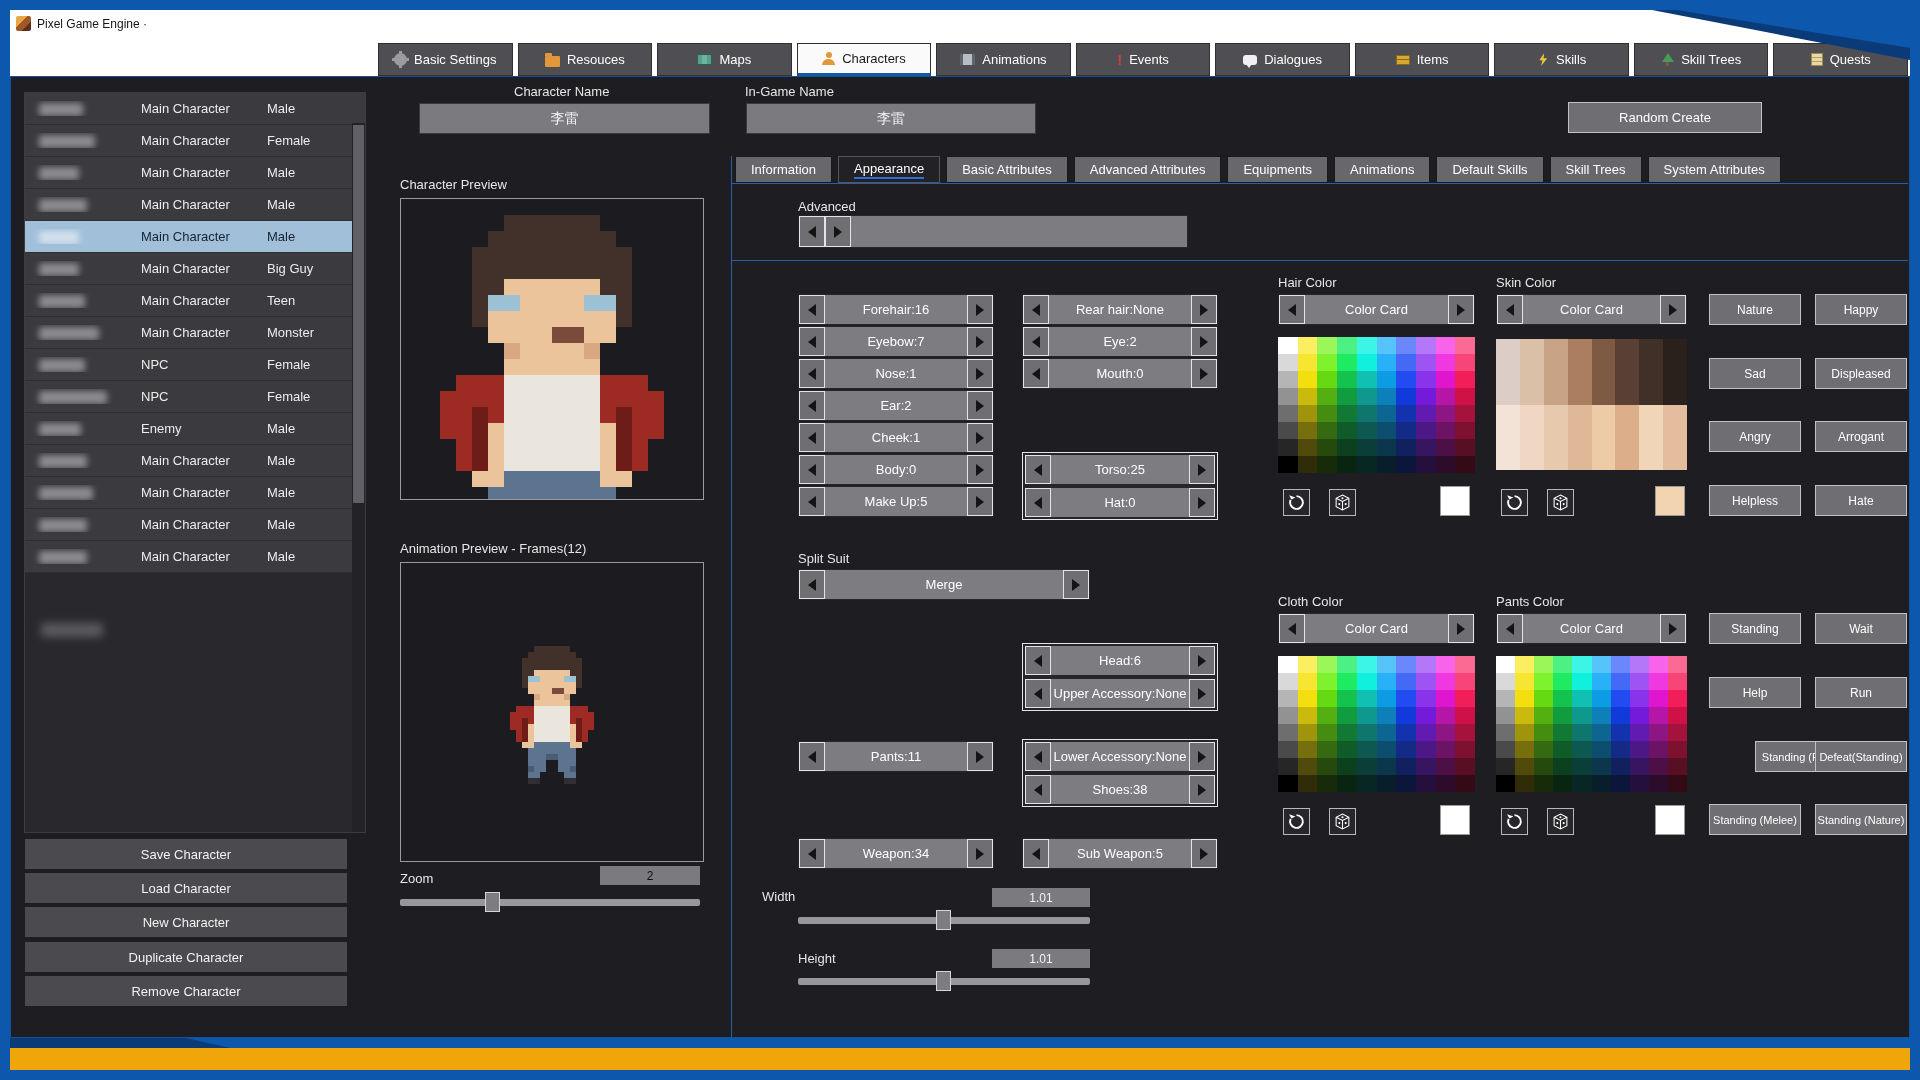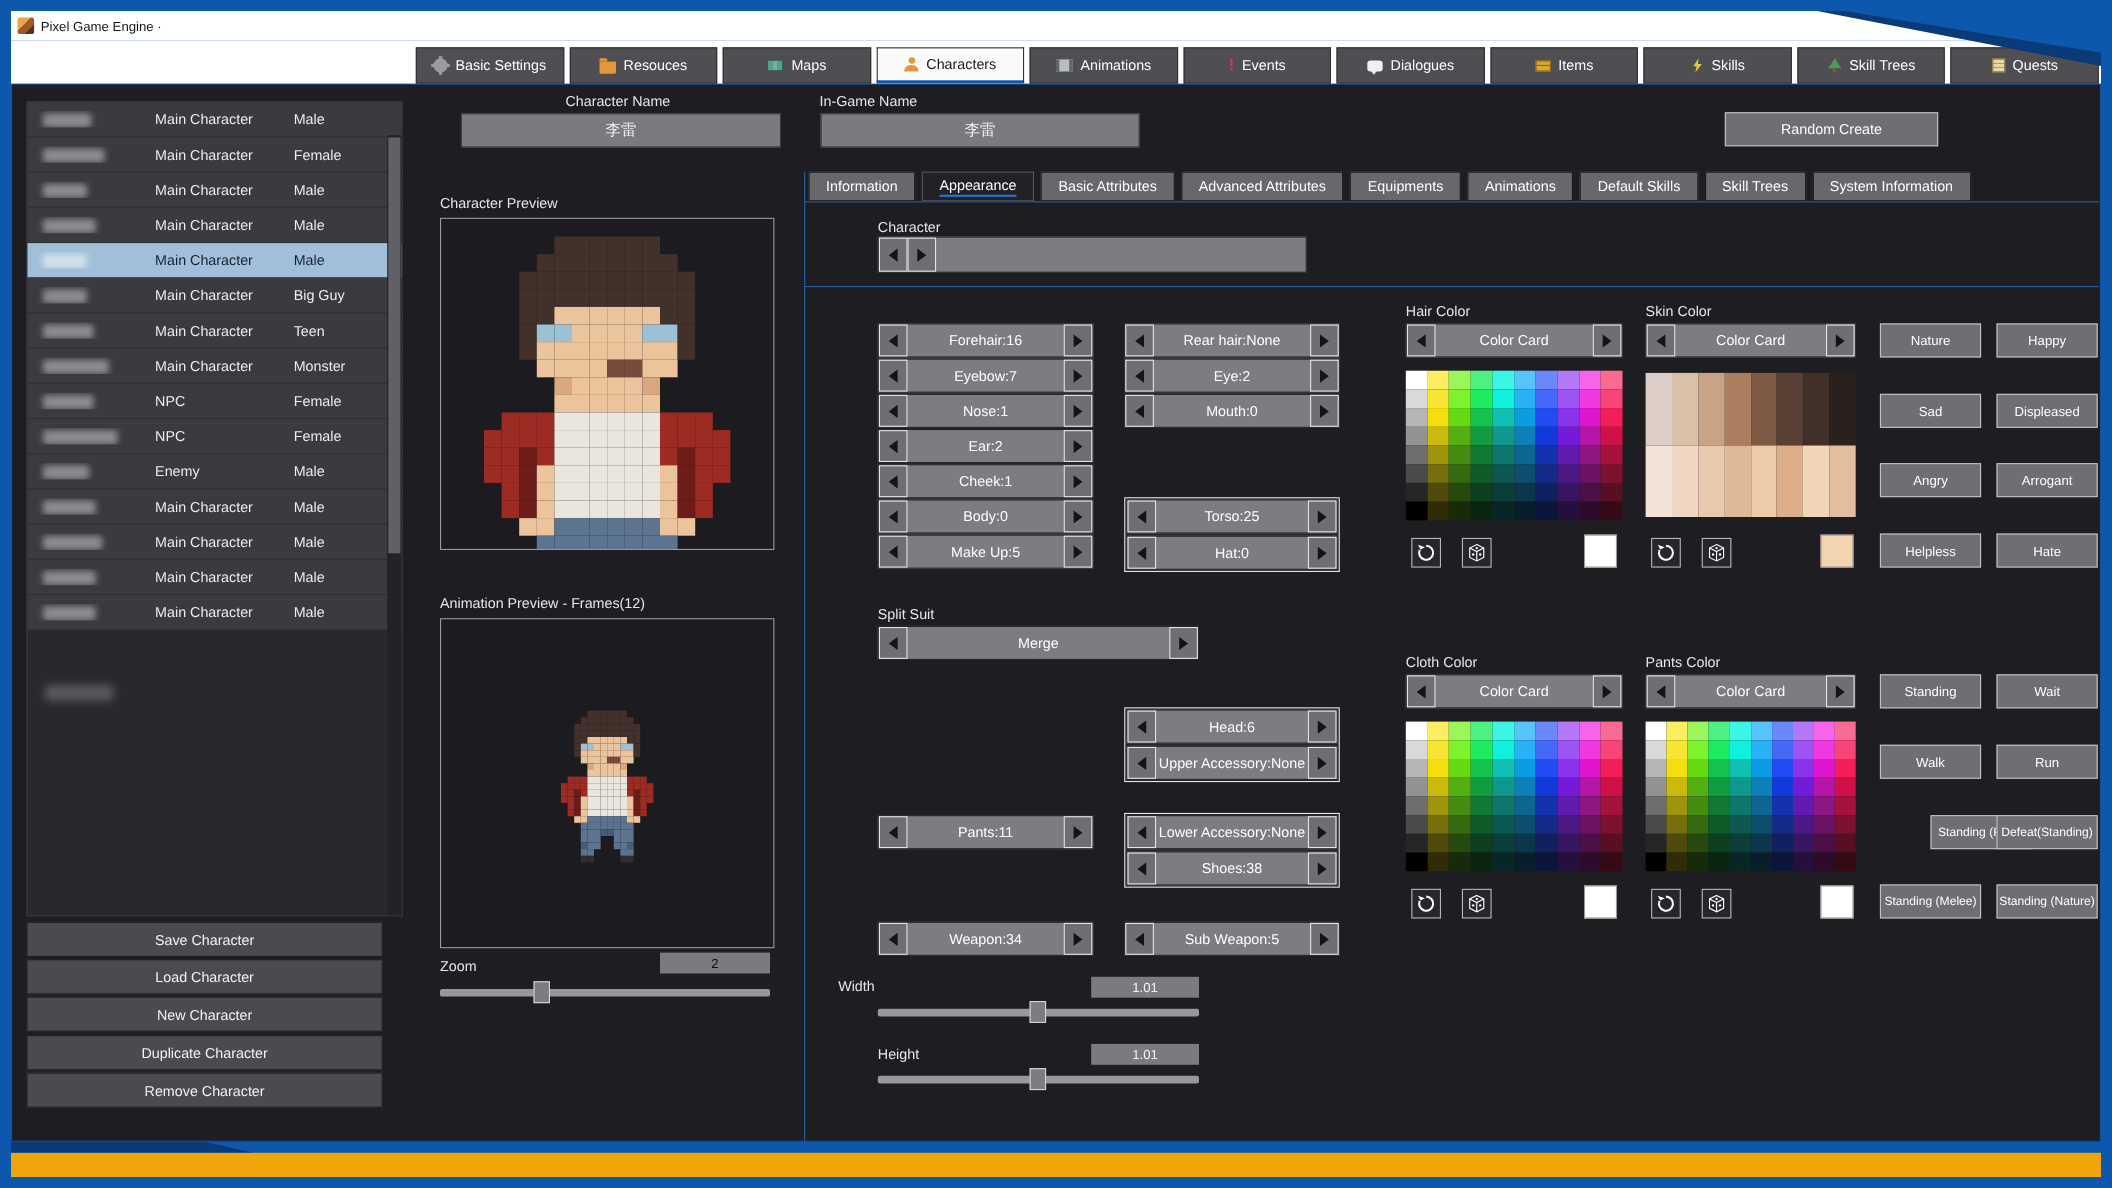--- a/index.html
+++ b/index.html
@@ -923,25 +923,25 @@
   <div class="stab" data-interactable="true">
       <span class="ul" data-interactable="false">Animations</span>
     </div>
   <div class="stab" data-interactable="true">
       <span class="ul" data-interactable="false">Default Skills</span>
     </div>
   <div class="stab" data-interactable="true">
       <span class="ul" data-interactable="false">Skill Trees</span>
     </div>
   <div class="stab" data-interactable="true">
-      <span class="ul" data-interactable="false">System Information</span>
+      <span class="ul" data-interactable="false">System Attributes</span>
     </div>
 </div>
 
-<div class="lab" style="left:798px;top:199px" data-interactable="false">Character</div>
+<div class="lab" style="left:798px;top:199px" data-interactable="false">Advanced</div>
 <div class="spin tall" style="left:798px;top:215px;width:390px" data-interactable="true">
     <span class="sp-ar" data-interactable="true">
       <i class="tl"></i>
     </span>
     <span class="sp-ar" data-interactable="true">
       <i class="tr"></i>
     </span>
   </div>
 
 <div class="spin" style="left:798px;top:294px;width:196px" data-interactable="true">
@@ -1527,18 +1527,18 @@
 <div class="gbtn" style="left:1815px;top:294px" data-interactable="true">Happy</div>
 <div class="gbtn" style="left:1709px;top:358px" data-interactable="true">Sad</div>
 <div class="gbtn" style="left:1815px;top:358px" data-interactable="true">Displeased</div>
 <div class="gbtn" style="left:1709px;top:421px" data-interact="" able="true" data-interactable="true">Angry</div>
 <div class="gbtn" style="left:1815px;top:421px" data-interactable="true">Arrogant</div>
 <div class="gbtn" style="left:1709px;top:485px" data-interactable="true">Helpless</div>
 <div class="gbtn" style="left:1815px;top:485px" data-interactable="true">Hate</div>
 
 <div class="gbtn" style="left:1709px;top:613px" data-interactable="true">Standing</div>
 <div class="gbtn" style="left:1815px;top:613px" data-interactable="true">Wait</div>
-<div class="gbtn" style="left:1709px;top:677px" data-interactable="true">Walk</div>
+<div class="gbtn" style="left:1709px;top:677px" data-interactable="true">Help</div>
 <div class="gbtn" style="left:1815px;top:677px" data-interactable="true">Run</div>
 <div class="gbtn small" style="left:1755px;top:741px" data-interactable="true">Standing (Fight)</div>
 <div class="gbtn small" style="left:1815px;top:741px" data-interactable="true">Defeat(Standing)</div>
 <div class="gbtn small" style="left:1709px;top:804px" data-interactable="true">Standing (Melee)</div>
 <div class="gbtn small" style="left:1815px;top:804px" data-interactable="true">Standing (Nature)</div>
 
 </body></html>

